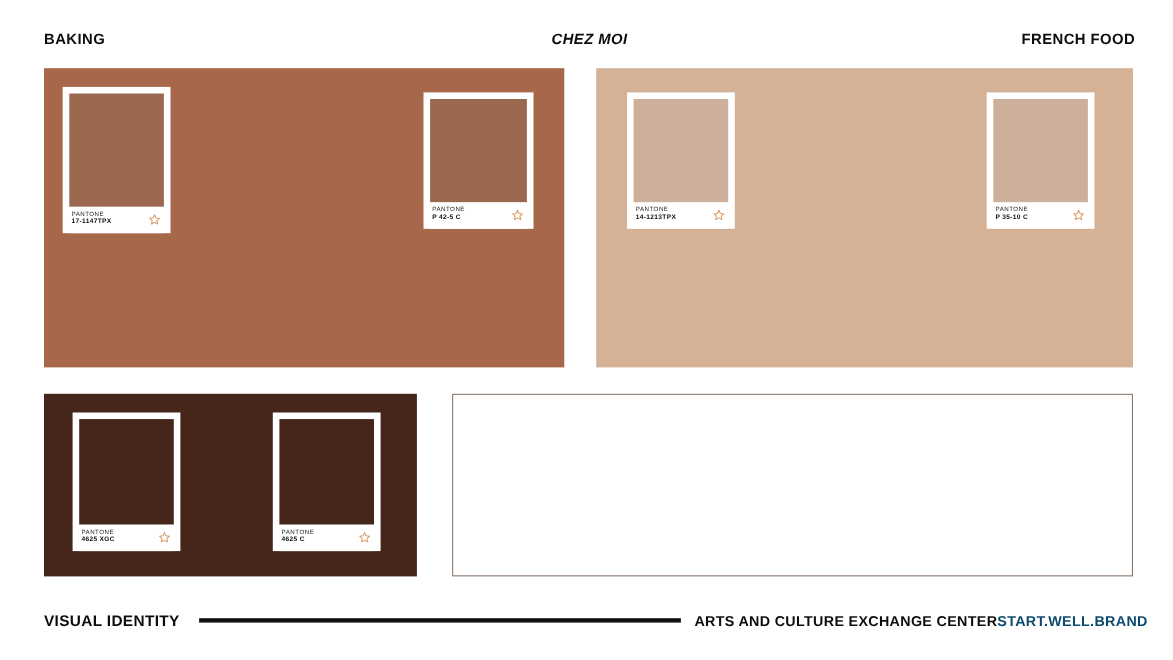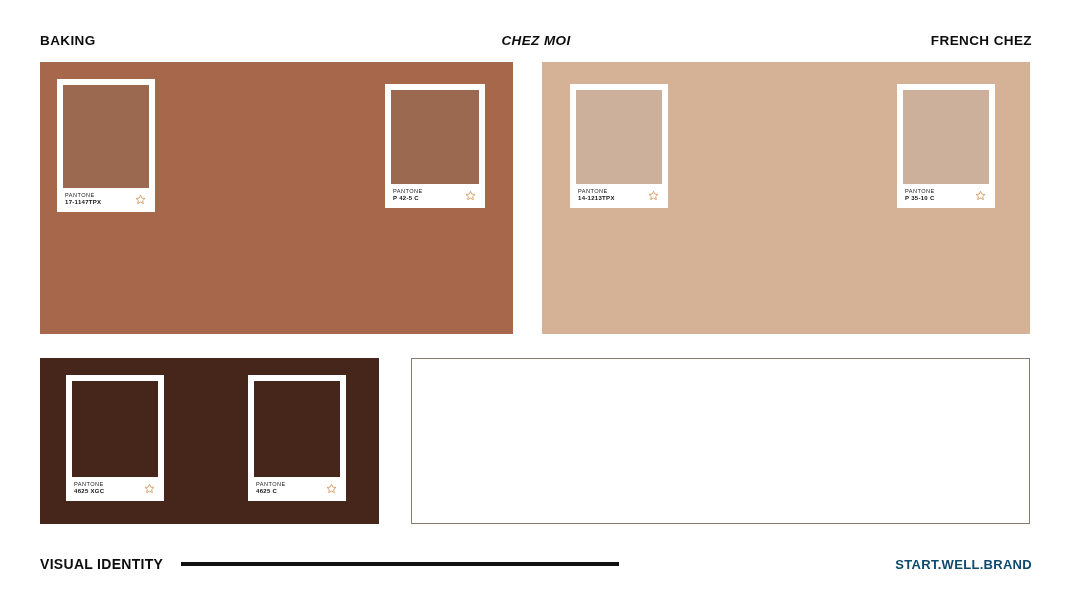--- a/index.html
+++ b/index.html
@@ -17,21 +17,21 @@
   }
 
   
   .header {
     position: absolute;
     top: 28px;
     left: 40px;
     width: 992px;
     height: 20px;
     display: flex;
-    align-items: flex-end;
+    align-items: flex-start;
     justify-content: space-between;
   }
   .header-title {
     font-size: 13.5px;
     font-weight: 700;
     letter-spacing: 0.4px;
     white-space: nowrap;
     color: #0d0d0d;
   }
   .header-title.center {
@@ -175,21 +175,21 @@
     color: #0c4a6e;
     margin-left: auto;
   }
 </style>
 </head>
 <body>
 
 <div class="header">
   <div class="header-title">BAKING</div>
   <div class="header-title center">CHEZ MOI</div>
-  <div class="header-title">FRENCH CHEZ</div>
+  <div class="header-title">FRENCH FOOD</div>
 </div>
 
 <div class="board">
 
   <div class="panel panel-terracotta" style="background:#A6674A">
 
     <div class="swatch-card card-a">
       <div class="swatch-chip" style="background:#9B6850"></div>
       <div class="swatch-meta">
         <div class="swatch-text">
@@ -286,14 +286,15 @@
     </div>
   </div>
 
   <div class="panel panel-empty"></div>
 
 </div>
 
 <div class="footer">
   <div class="footer-left">VISUAL IDENTITY</div>
   <div class="footer-rule"></div>
+  <div class="footer-center">ARTS AND CULTURE EXCHANGE CENTER</div>
   <div class="footer-right">START.WELL.BRAND</div>
 </div>
 
 </body></html>

